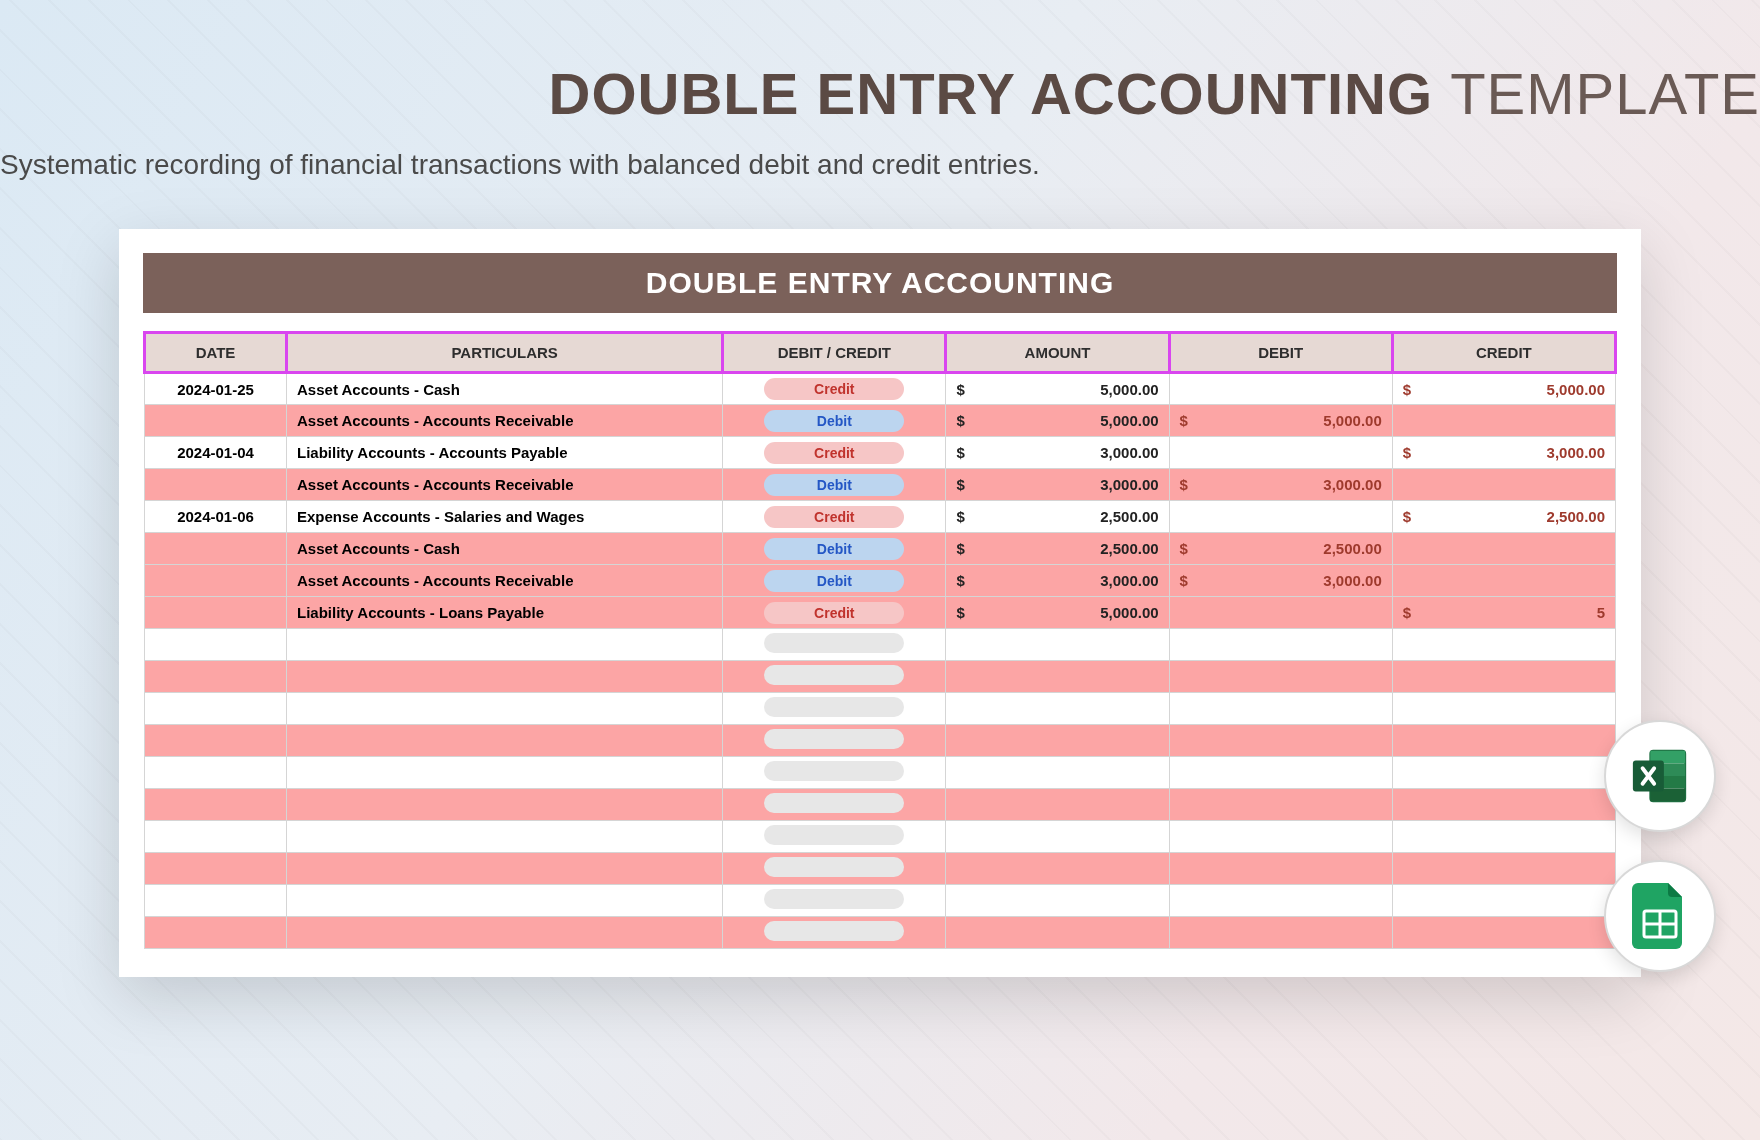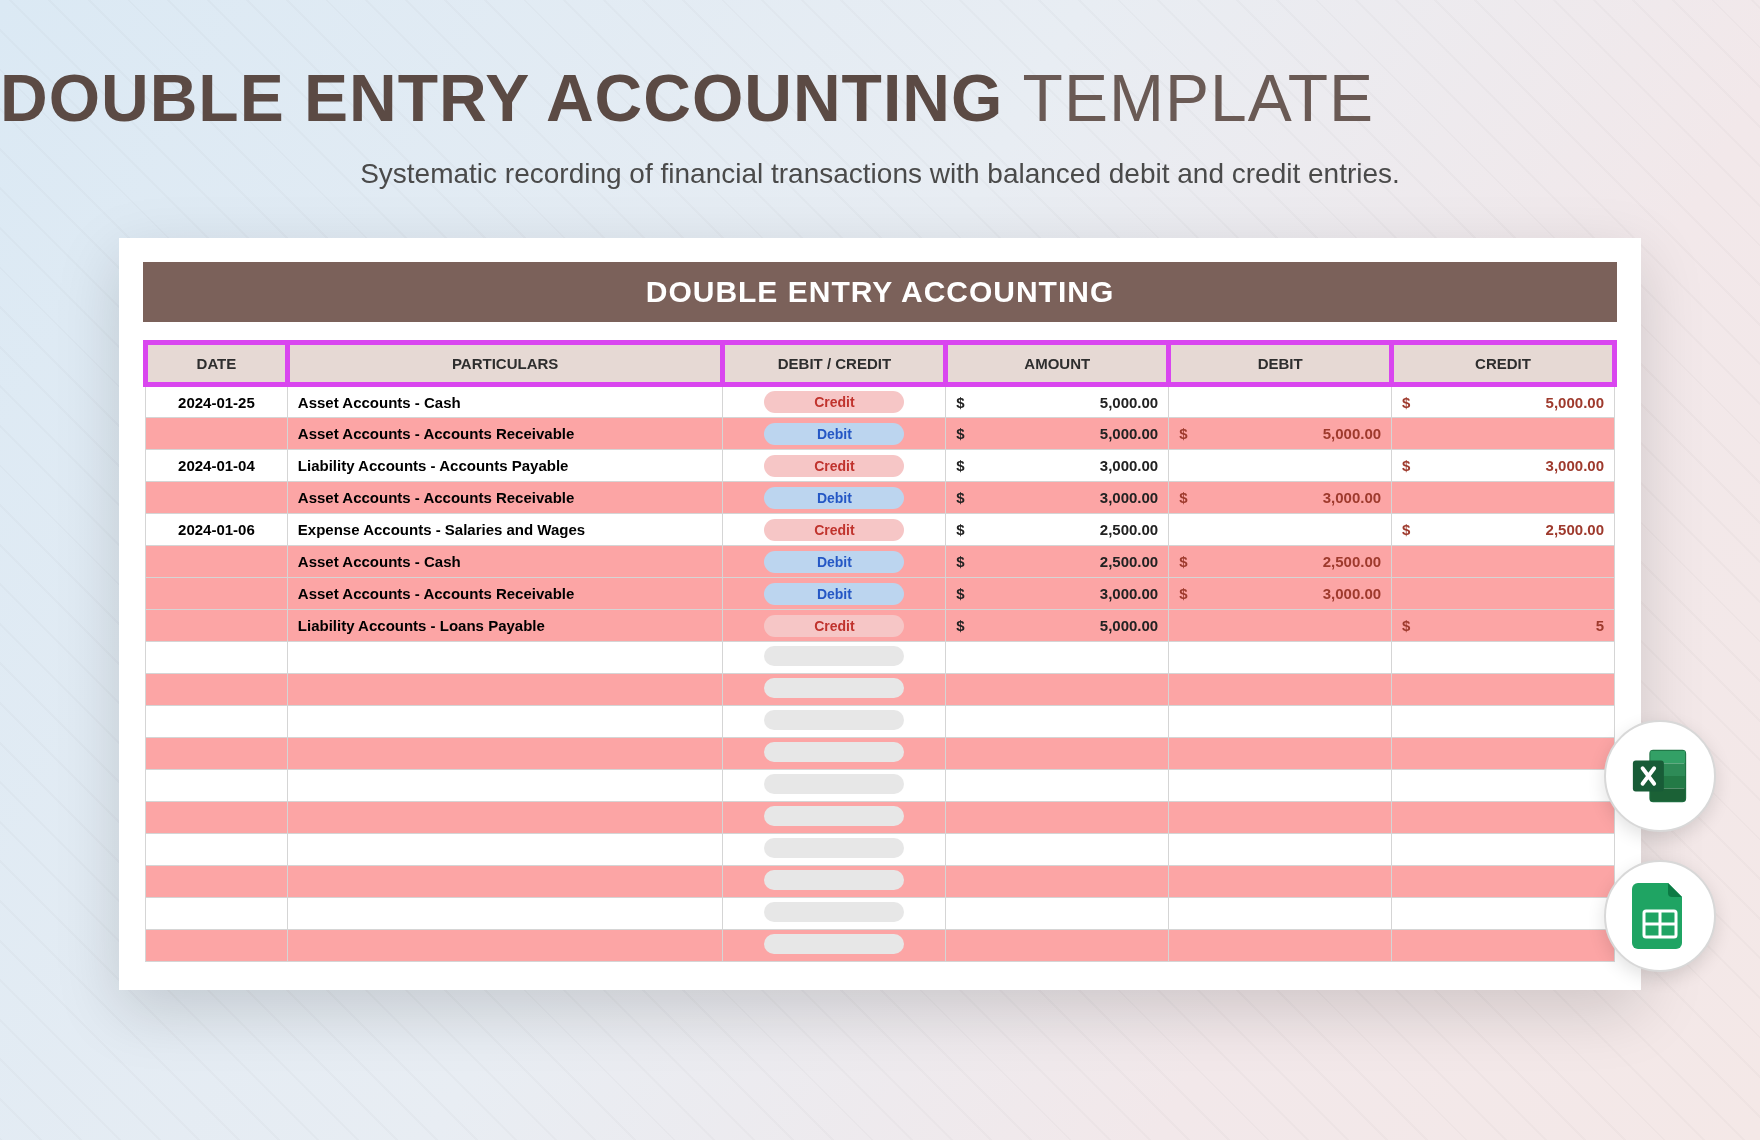--- a/index.html
+++ b/index.html
@@ -13,31 +13,30 @@
   
   body::before {
     content: "";
     position: absolute; inset: 0;
     background-image: repeating-linear-gradient(45deg,
       rgba(0,0,0,0.02) 0 2px, transparent 2px 28px);
     pointer-events: none;
   }
   .page { position: relative; width: 100%; height: 100%; padding: 60px 0 0 0; }
   .hero-title {
-    text-align: left;
+    text-align: right;
     font-family: "Arial Narrow", "Helvetica Condensed", Arial, sans-serif;
     font-stretch: condensed;
     font-weight: 800;
-    font-size: 66px;
+    font-size: 58px;
     letter-spacing: 1px;
     color: #5b4a44;
   }
   .hero-title .thin { font-weight: 300; color: #6a5a55; }
   .subtitle {
-    text-align: center;
     font-size: 28px;
     color: #4a4a4a;
     margin-top: 22px;
     font-weight: 400;
   }
 
   .sheet {
     margin: 48px auto 0 auto;
     width: 1522px;
     background: #ffffff;
@@ -58,21 +57,21 @@
   table.grid {
     width: 100%; border-collapse: collapse; margin-top: 18px;
     font-size: 15px;
   }
   table.grid th {
     background: #e6d9d4;
     color: #2e2e2e;
     font-weight: 800;
     text-transform: uppercase;
     padding: 10px 8px;
-    border: 5px solid #d946ef;
+    border: 3px solid #d946ef;
     font-size: 15px;
   }
   table.grid td {
     border: 1px solid #d5d5d5;
     height: 32px;
     padding: 4px 10px;
     background: #fff;
     vertical-align: middle;
   }
   table.grid tr.alt td { background: #fca5a5; }

